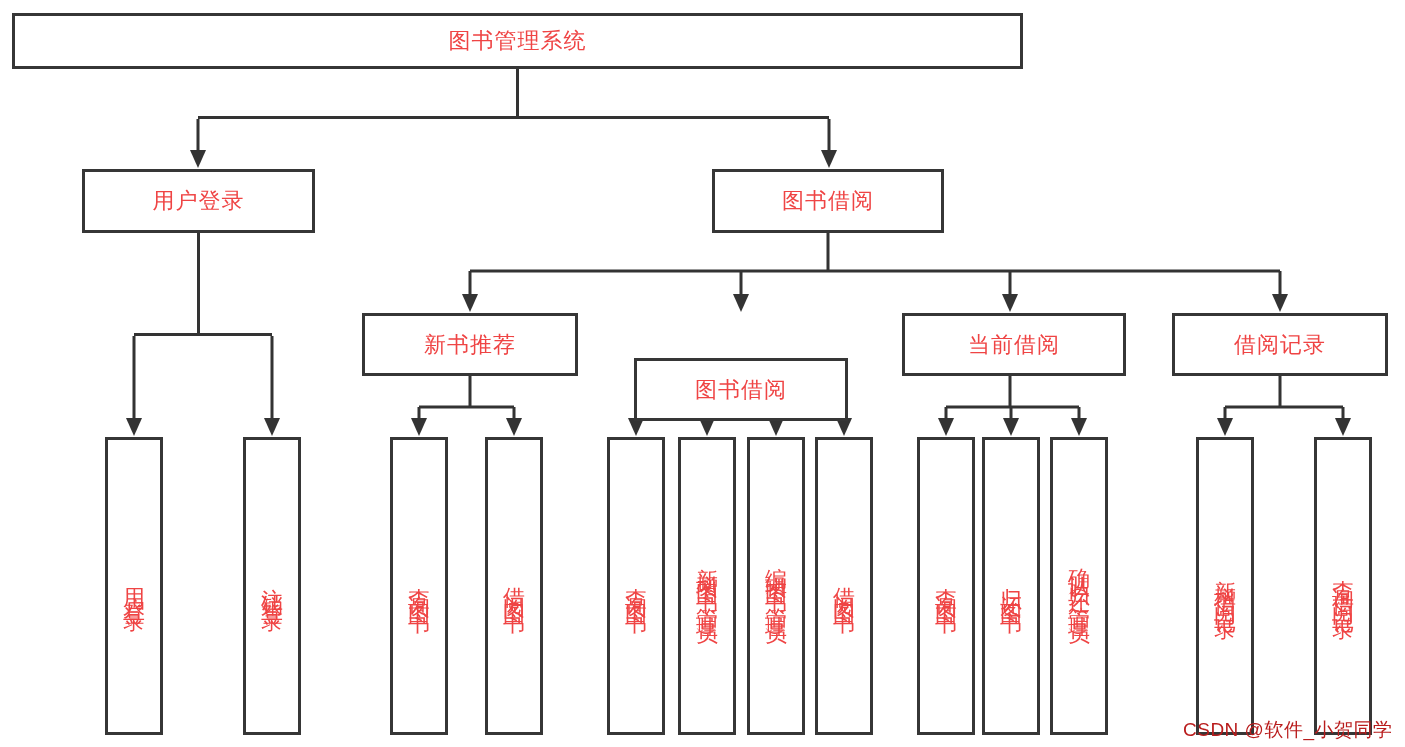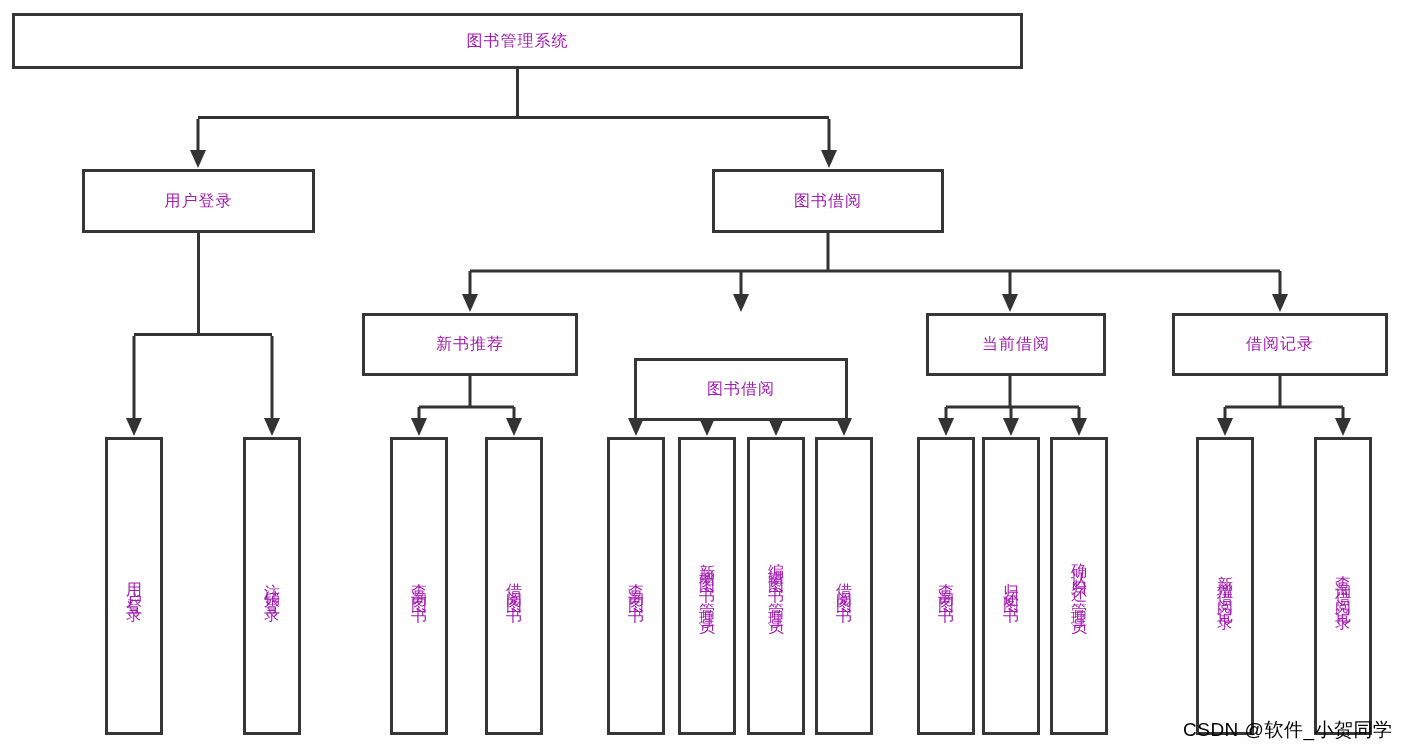--- a/index.html
+++ b/index.html
@@ -19,44 +19,44 @@
     position: absolute;
     left: 0; top: 0;
     width: 1405px;
     height: 747px;
   }
   .node {
     position: absolute;
     box-sizing: border-box;
     background: #ffffff;
     border: 3px solid #363636;
-    color: #a21caf;
+    color: #ef4444;
     display: flex;
     align-items: center;
     justify-content: center;
-    font-size: 16px;
+    font-size: 22px;
     letter-spacing: 1px;
   }
   .node.root   { left: 12px;  top: 13px;  width: 1011px; height: 56px; }
   .node.lvl2   { top: 169px; height: 64px; }
   .node.lvl3   { top: 313px; height: 63px; }
   .node.leaf   { top: 437px; height: 298px; width: 58px; }
   .leaf .vtext {
     writing-mode: vertical-rl;
     text-orientation: mixed;
     letter-spacing: 8px;
     line-height: 1;
     white-space: nowrap;
   }
   .watermark {
     position: absolute;
     left: 1183px;
     top: 717px;
     font-size: 19px;
-    color: #000000;
+    color: #b91c1c;
     letter-spacing: 0.5px;
     white-space: nowrap;
     z-index: 5;
   }
 </style>
 </head>
 <body>
 
 <div class="stage">
 
@@ -103,21 +103,21 @@
   <div class="node lvl2" style="left:712px; width:232px;">
     <span>图书借阅</span>
   </div>
 
   <div class="node lvl3" style="left:362px; width:216px;">
     <span>新书推荐</span>
   </div>
   <div class="node lvl3" style="left:634px; width:214px;margin-top:45px;">
     <span>图书借阅</span>
   </div>
-  <div class="node lvl3" style="left:902px; width:180px;margin-left:24px;">
+  <div class="node lvl3" style="left:902px; width:224px;">
     <span>当前借阅</span>
   </div>
   <div class="node lvl3" style="left:1172px; width:216px;">
     <span>借阅记录</span>
   </div>
 
   <div class="node leaf" style="left:105px;">
     <span class="vtext">用户登录</span>
   </div>
   <div class="node leaf" style="left:243px;">

